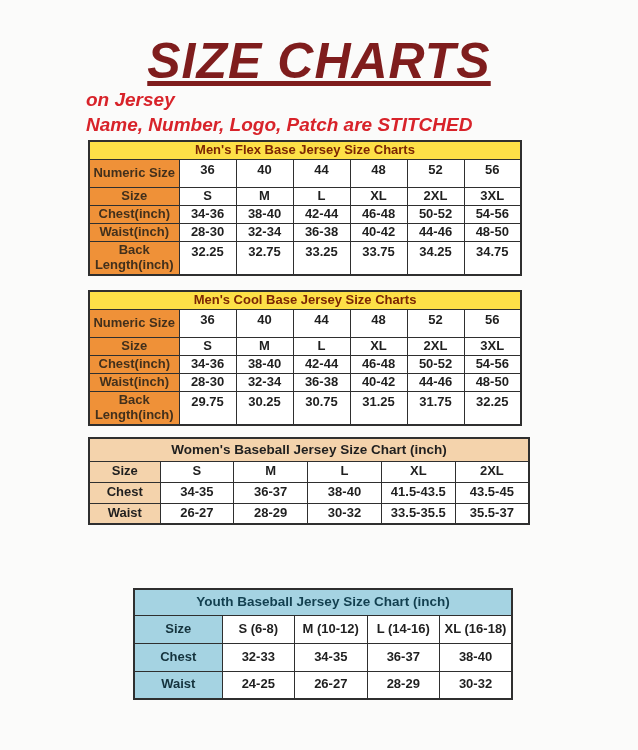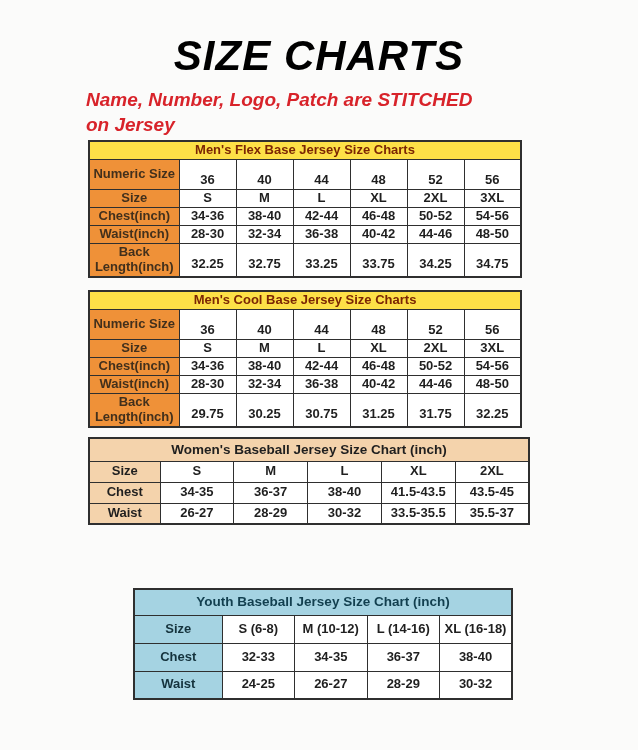--- a/index.html
+++ b/index.html
@@ -7,22 +7,22 @@
   body {
     position:relative;
     background:#fbfbfa;
     font-family:"Liberation Sans", sans-serif;
     overflow:hidden;
   }
 
   .page-title {
     position:absolute; top:32px; left:0; width:100%;
     text-align:center;
-    font-size:42px; font-weight:bold; font-style:italic;
-    color:#000000; letter-spacing:1px;
+    font-size:50px; font-weight:bold; font-style:italic;
+    color:#7f1d1d; letter-spacing:1px;text-decoration:underline;
   }
   .subtitle {
     position:absolute; top:87px; left:86px; width:480px;
     font-size:19px; font-weight:bold; font-style:italic;
     color:#d8232a; line-height:25px;
   }
 
   .tbl-wrap { position:absolute; }
   #table-mens-flex { left:88px; top:140px; width:434px; }
   #table-mens-cool { left:88px; top:290px; width:434px; }
@@ -46,42 +46,42 @@
   
   .men .t-title   { background:#fde047; color:#7b2604; font-size:13px; height:18px; }
   .men th.row-label { background:#ef9138; color:#42301c; }
   .men col.label-col { width:90px; }
   .men tbody tr:nth-child(1) { height:28px; }
   .men tbody tr:nth-child(2),
   .men tbody tr:nth-child(3),
   .men tbody tr:nth-child(4) { height:17px; }
   .men tbody tr:nth-child(5) { height:30px; }
   .men tbody tr:nth-child(1) td,
-  .men tbody tr:nth-child(5) td { vertical-align:top; padding-top:13px; }
+  .men tbody tr:nth-child(5) td { vertical-align:top; padding-top:3px; }
 
   
   .women .t-title   { background:#f4d3ac; color:#1f1f1f; font-size:13.5px; height:23px; }
   .women th.row-label { background:#f4d3ac; color:#1f1f1f; }
   .women col.label-col { width:71px; }
   .women tbody tr { height:21px; }
 
   
   .youth .t-title   { background:#a5d3e2; color:#123f4f; font-size:13.5px; height:26px; }
   .youth th.row-label { background:#a5d3e2; color:#15333d; }
   .youth col.label-col { width:88px; }
   .youth tbody tr { height:28px; }
 </style>
 </head>
 <body>
 
 <h1 class="page-title">SIZE CHARTS</h1>
 
 <div class="subtitle">
+  <div>on Jersey</div>
   <div>Name, Number, Logo, Patch are STITCHED</div>
-  <div>on Jersey</div>
 </div>
 
 <div class="tbl-wrap" id="table-mens-flex">
   <table class="size-table men">
       <colgroup>
         <col class="label-col">
         <col>
         <col>
         <col>
         <col>

